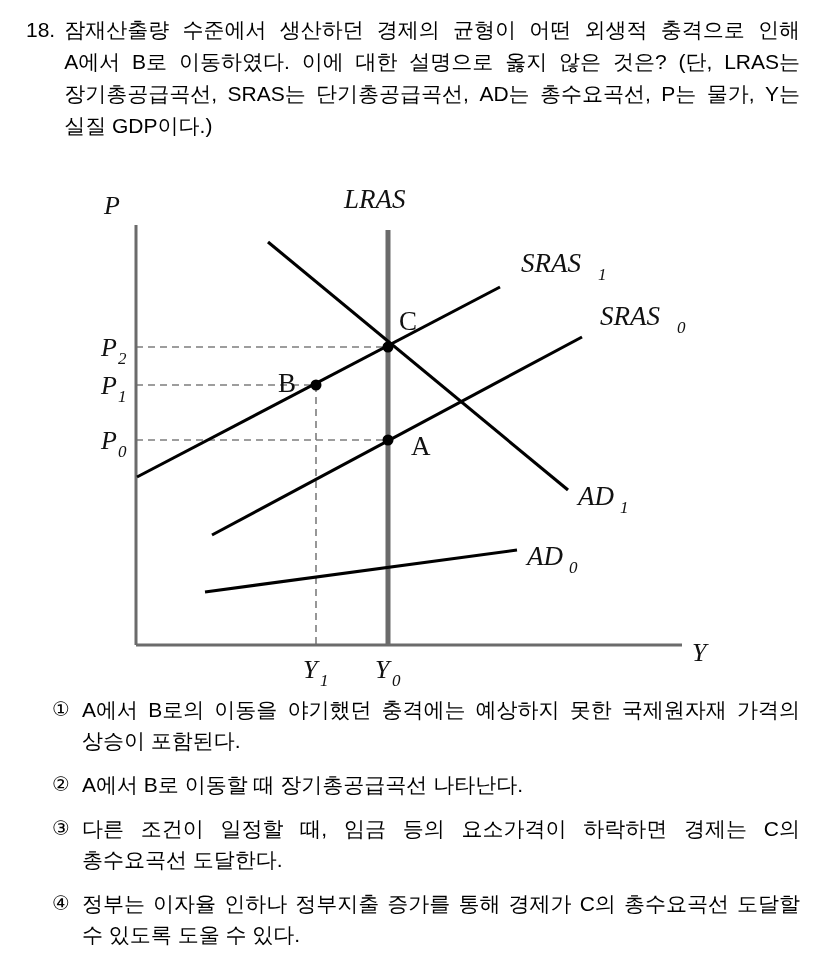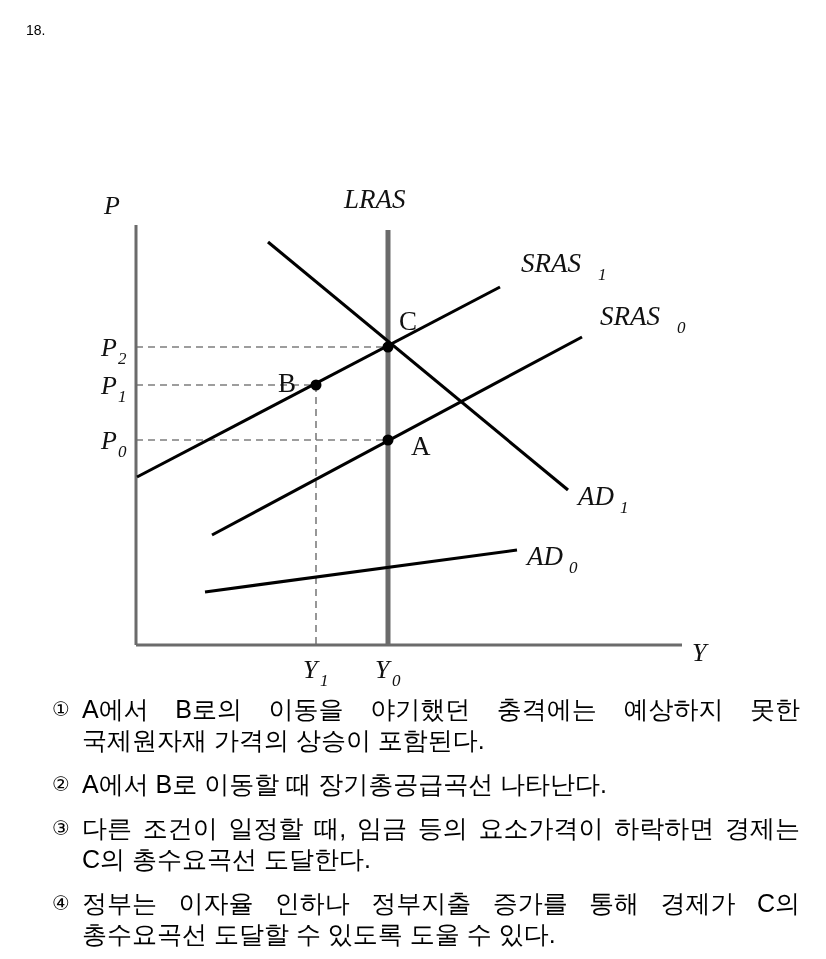--- a/index.html
+++ b/index.html
@@ -22,21 +22,21 @@
     position: absolute;
     left: 0;
     top: 0;
     width: 826px;
     padding: 14px 26px 0 26px;
     box-sizing: border-box;
     display: flex;
     align-items: flex-start;
   }
   .q-number {
-    font-size: 14px;
+    font-size: 21px;
     line-height: 32px;
     white-space: nowrap;
     padding-right: 9px;
     flex: 0 0 auto;
   }
   .q-text {
     font-size: 21px;
     line-height: 32px;
     text-align: justify;
     text-justify: inter-character;
@@ -111,32 +111,33 @@
   }
   .choice-num {
     flex: 0 0 auto;
     width: 30px;
     font-size: 20px;
     line-height: 31px;
     font-family: "DejaVu Sans", sans-serif;
   }
   .choice-text {
     flex: 1 1 auto;
-    font-size: 25px;
+    font-size: 21px;
     line-height: 31px;
     text-align: justify;
     text-justify: inter-character;
     word-break: keep-all;
   }
 </style>
 </head>
 <body>
 
 <div class="question-block">
   <div class="q-number">18.</div>
+  <div class="q-text">잠재산출량 수준에서 생산하던 경제의 균형이 어떤 외생적 충격으로 인해 A에서 B로 이동하였다. 이에 대한 설명으로 옳지 않은 것은? (단, LRAS는 장기총공급곡선, SRAS는 단기총공급곡선, AD는 총수요곡선, P는 물가, Y는 실질 GDP이다.)</div>
 </div>
 
 <div class="figure-wrap">
   <svg class="figure-svg" width="826" height="510" viewBox="0 0 826 510">
 
     <line class="guide" x1="136" y1="167" x2="388" y2="167"></line>
     <line class="guide" x1="136" y1="205" x2="316" y2="205"></line>
     <line class="guide" x1="136" y1="260" x2="388" y2="260"></line>
     <line class="guide" x1="316" y1="205" x2="316" y2="465"></line>
 

